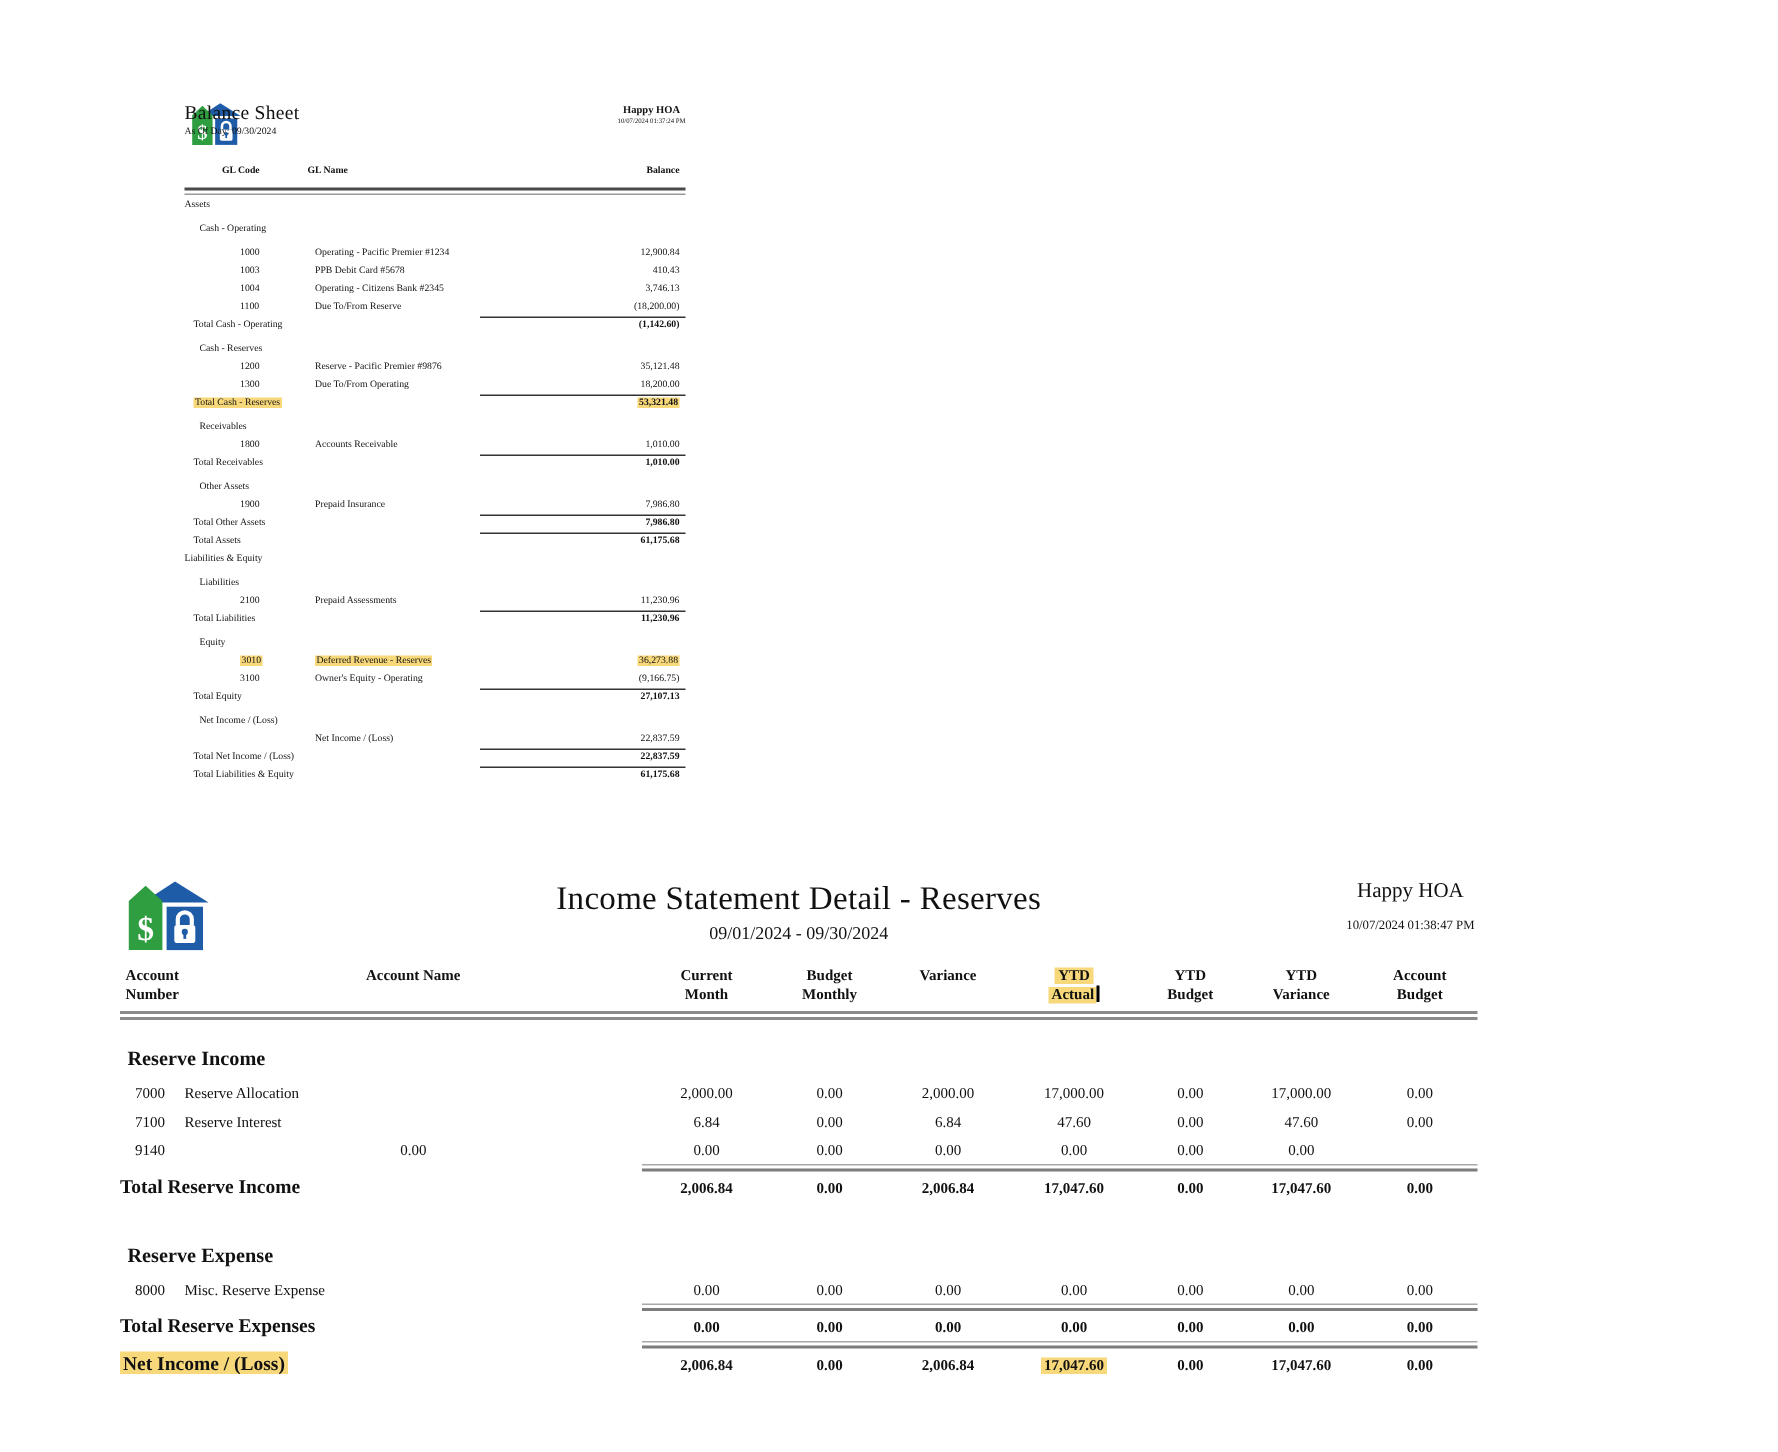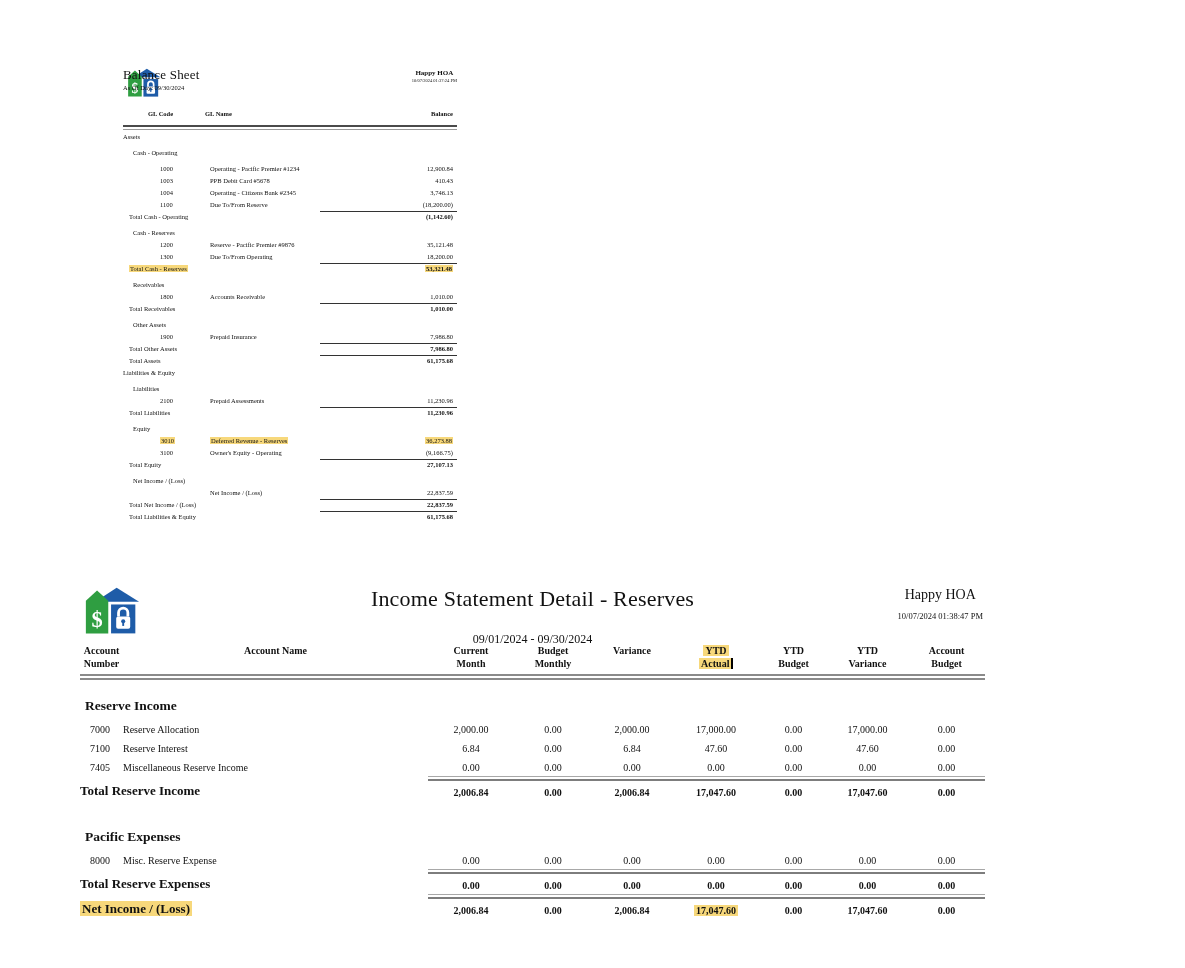--- a/index.html
+++ b/index.html
@@ -36,21 +36,21 @@
   .bs-row.total .val { font-weight:bold; }
   .bs-rule { position:absolute; right:0; top:1px; width:137px; border-top:1.2px solid #333; }
   .bs-row .hl { padding:0 1px; }
 
   
   .is-doc { position:absolute; left:80px; top:584px; width:905px; }
   .is-head { position:relative; height:58px; }
   .is-logo { position:absolute; left:4px; top:2px; width:56px; height:50px; }
   .is-title-wrap { position:absolute; left:0; right:0; top:2px; text-align:center; }
   .is-title { font-size:22px; letter-spacing:.2px; }
-  .is-subtitle { font-size:12px; margin-top:20px; }
+  .is-subtitle { font-size:12px; margin-top:3px; }
   .is-org-wrap { position:absolute; right:2px; top:3px; text-align:center; }
   .is-org { font-size:14px; }
   .is-ts { font-size:8.5px; margin-top:8px; }
 
   .is-grid { display:grid; grid-template-columns:43px 305px 86px 78px 80px 88px 67px 81px 77px; }
   .is-h { font-weight:bold; font-size:10px; text-align:center; line-height:13px; padding-top:2px; white-space:nowrap; }
   .is-h .hl { padding:0 2px; }
   .caret { display:inline-block; width:1.5px; height:11px; background:#000; vertical-align:-2px; }
   .is-headrule { grid-column:1/10; height:2px; border-top:2px solid #8a8a8a; border-bottom:2px solid #8a8a8a; margin-top:4px; }
   .is-spacer { grid-column:1/10; }
@@ -275,40 +275,39 @@
       <span class="is-val">0.00</span>
       <span class="is-code">7100</span>
       <span class="is-name">Reserve Interest</span>
       <span class="is-val">6.84</span>
       <span class="is-val">0.00</span>
       <span class="is-val">6.84</span>
       <span class="is-val">47.60</span>
       <span class="is-val">0.00</span>
       <span class="is-val">47.60</span>
       <span class="is-val">0.00</span>
-      <span class="is-code">7405</span>
-      <span class="is-name">Miscellaneous Reserve Income</span>
+      <span class="is-code">9140</span>
       <span class="is-val">0.00</span>
       <span class="is-val">0.00</span>
       <span class="is-val">0.00</span>
       <span class="is-val">0.00</span>
       <span class="is-val">0.00</span>
       <span class="is-val">0.00</span>
       <span class="is-val">0.00</span>
       <div class="is-rule"></div>
       <span class="is-total-label">Total Reserve Income</span>
       <span class="is-val bold">2,006.84</span>
       <span class="is-val bold">0.00</span>
       <span class="is-val bold">2,006.84</span>
       <span class="is-val bold">17,047.60</span>
       <span class="is-val bold">0.00</span>
       <span class="is-val bold">17,047.60</span>
       <span class="is-val bold">0.00</span>
       <div class="is-spacer" style="height: 27px;"></div>
-      <div class="is-section">Pacific Expenses</div>
+      <div class="is-section">Reserve Expense</div>
       <span class="is-code">8000</span>
       <span class="is-name">Misc. Reserve Expense</span>
       <span class="is-val">0.00</span>
       <span class="is-val">0.00</span>
       <span class="is-val">0.00</span>
       <span class="is-val">0.00</span>
       <span class="is-val">0.00</span>
       <span class="is-val">0.00</span>
       <span class="is-val">0.00</span>
       <div class="is-rule"></div>

